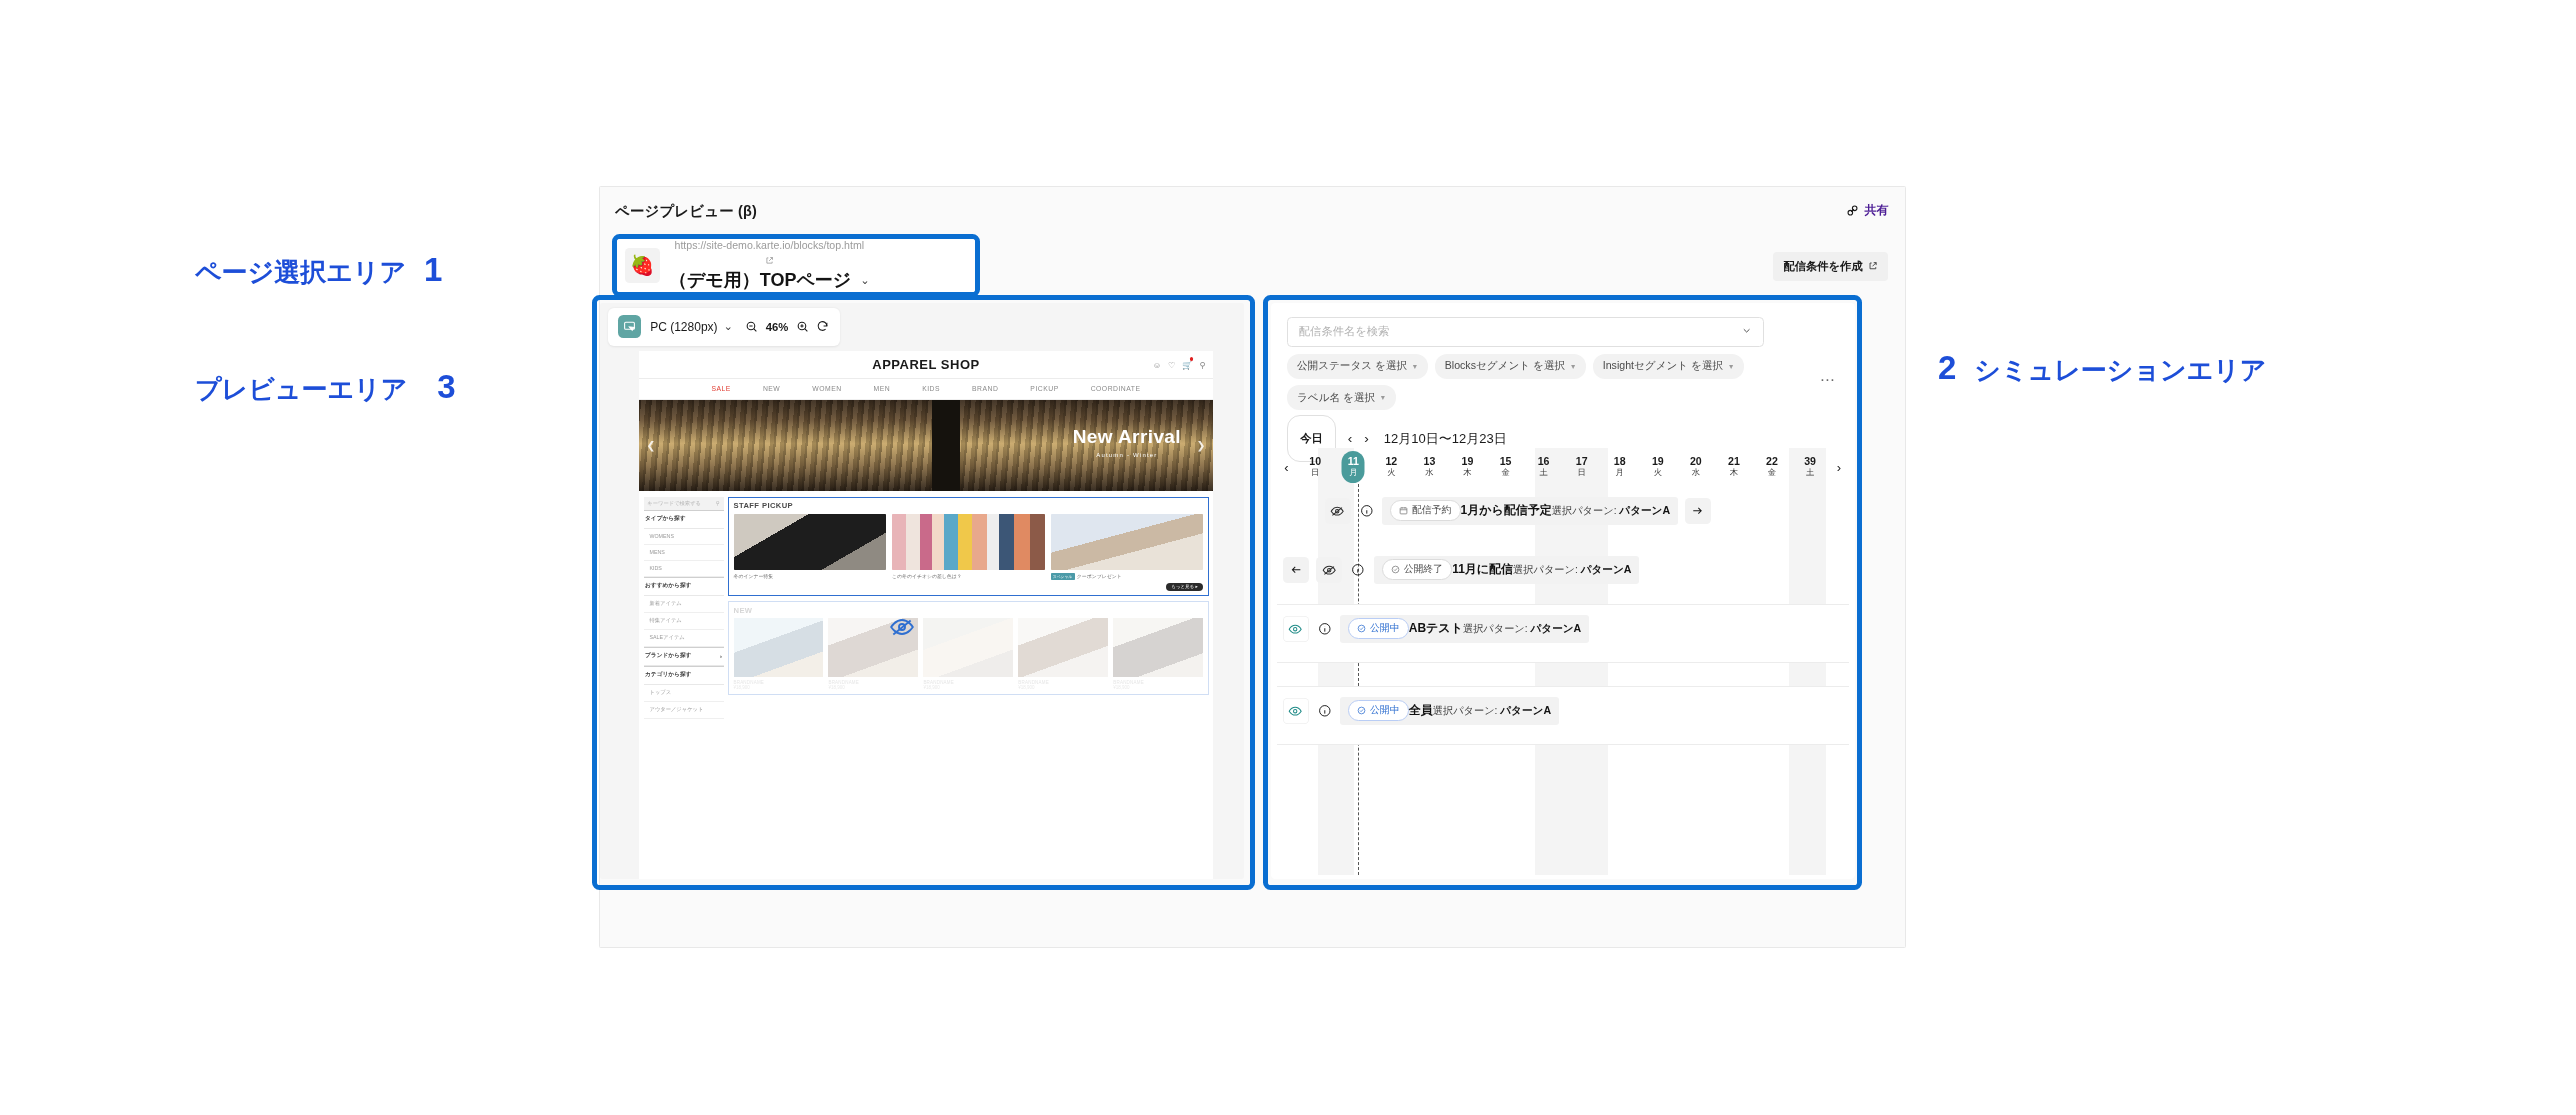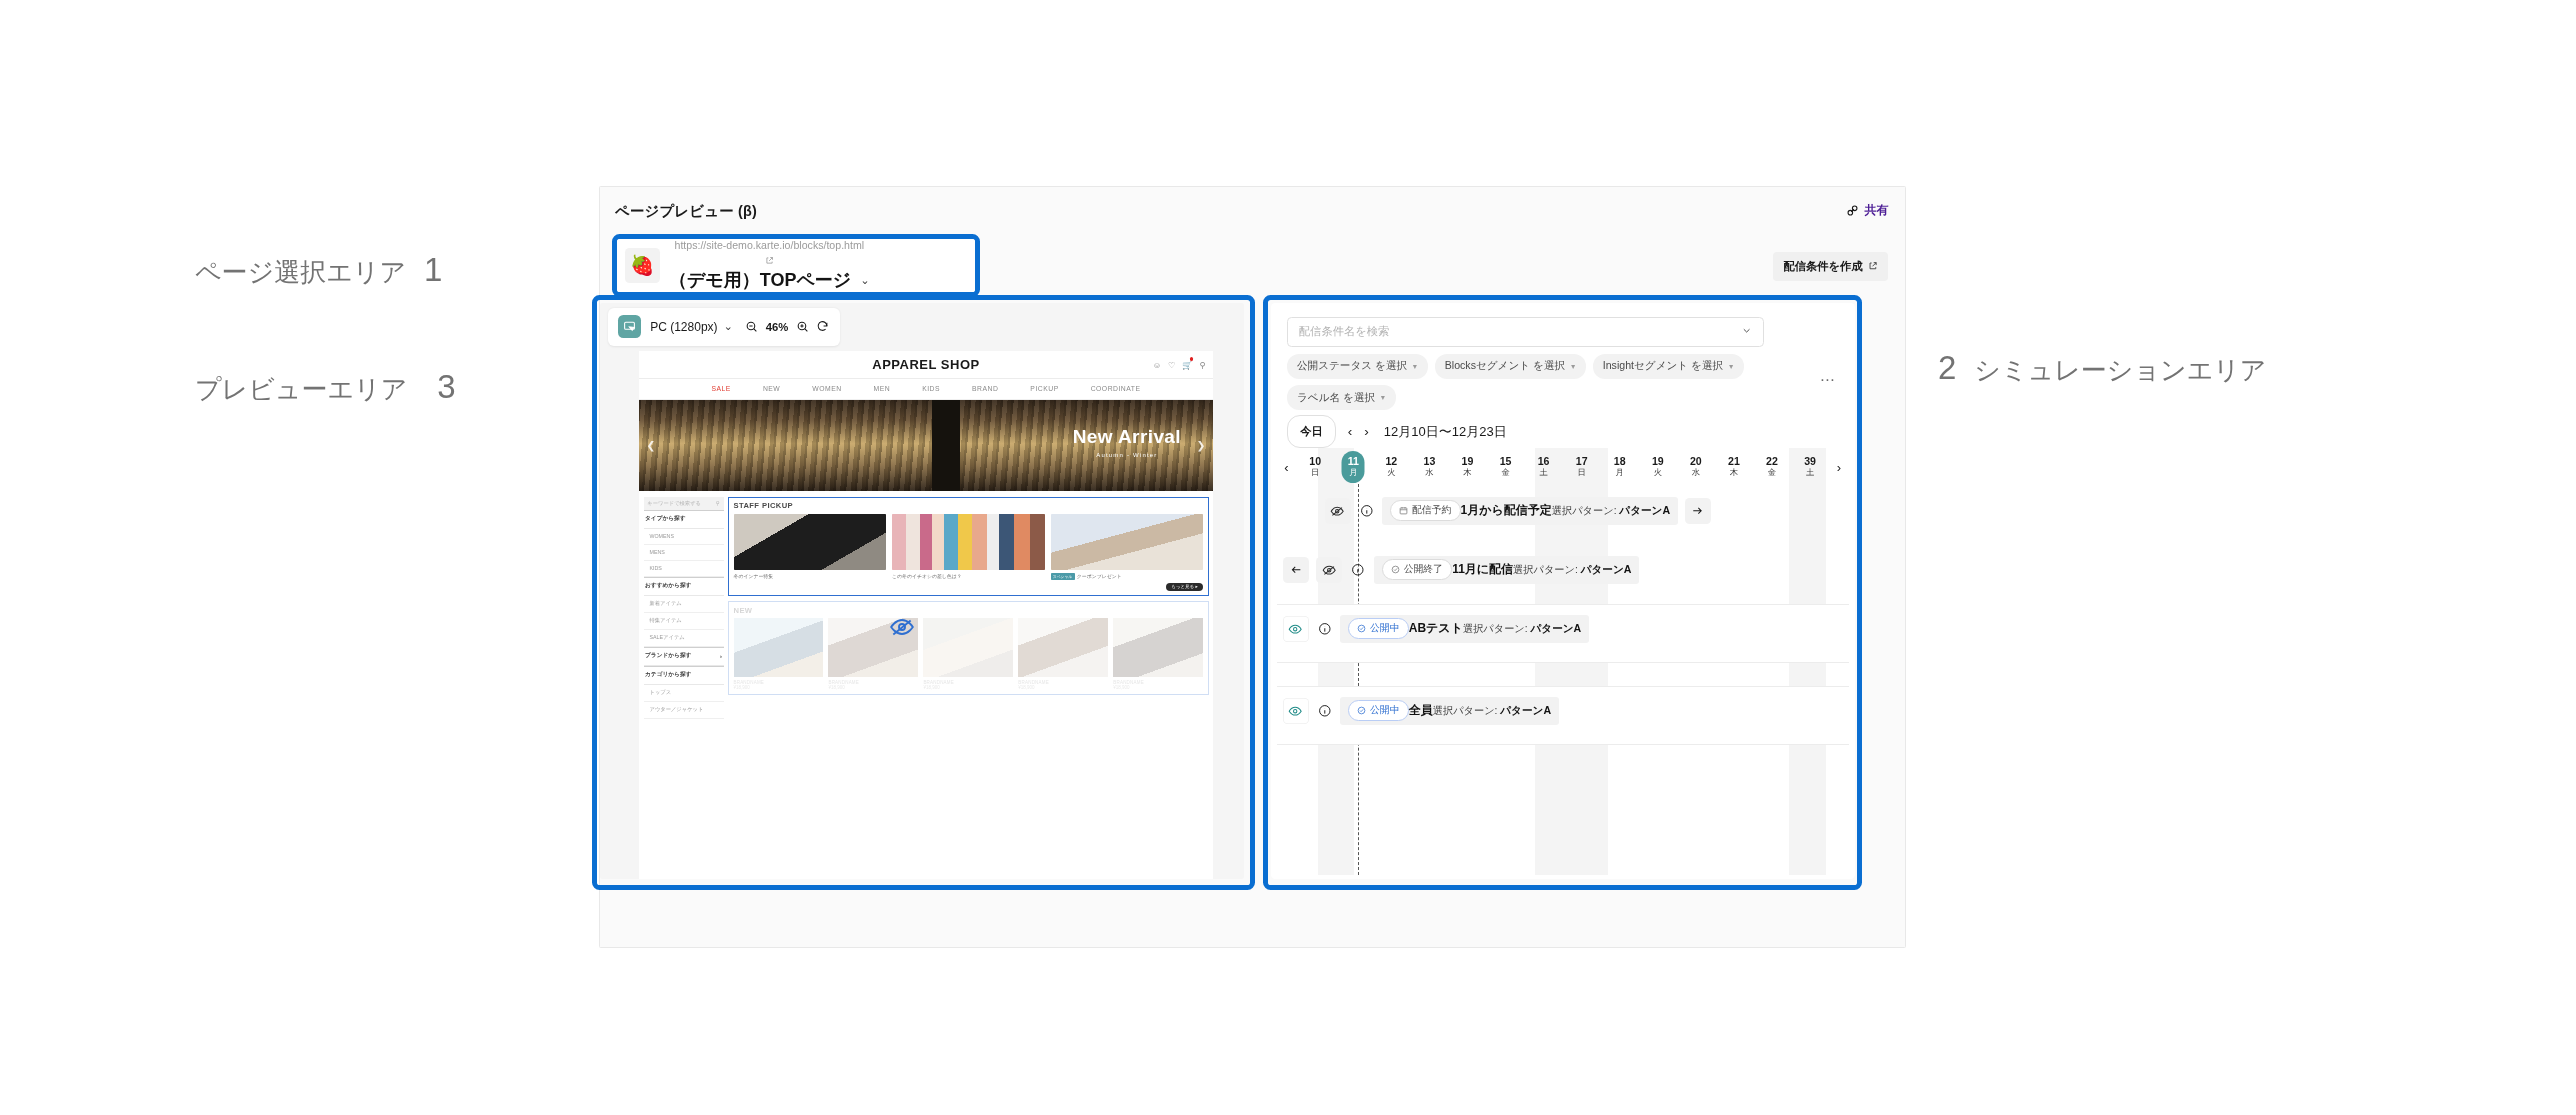--- a/index.html
+++ b/index.html
@@ -88,21 +88,21 @@
   .blk-faded{opacity:.22;}
   
   .sim-hl{position:absolute;left:0;top:-7.6px;width:599px;height:595px;border:5.3px solid #0a6ed1;border-radius:7.6px;box-sizing:border-box;}
   .sim{position:absolute;left:7.6px;top:0;width:584px;height:576px;background:#fff;border-radius:4.5px;overflow:hidden;}
   .sim-search{position:absolute;left:16.6px;top:13.6px;width:477px;height:30px;border:0.8px solid #e0e0e0;border-radius:4.5px;display:flex;align-items:center;justify-content:space-between;padding:0 10.6px;box-sizing:border-box;font-size:11.3px;color:#b2b2b2;cursor:text;}
   .chips{position:absolute;left:16.6px;top:51px;width:499px;display:flex;flex-wrap:wrap;gap:6.8px;}
   .chip{background:#f2f2f2;border-radius:12px;padding:5.3px 9.8px;font-size:10.6px;color:#4a4a4a;display:flex;align-items:center;gap:4.5px;cursor:pointer;}
   .chip .ca{font-size:6.8px;color:#9a9a9a;}
   .kebab{position:absolute;right:19px;top:69px;font-size:15px;color:#6a6a6a;letter-spacing:0.8px;cursor:pointer;line-height:1;}
   .datebar{position:absolute;left:16.6px;top:112px;display:flex;align-items:center;gap:12px;}
-  .today{border:0.8px solid #e0e0e0;border-radius:13px;padding:8px 12px;font-size:11.3px;font-weight:bold;color:#1a1a1a;background:#fff;cursor:pointer;}
+  .today{border:0.8px solid #e0e0e0;border-radius:13px;padding:15px 12px;font-size:11.3px;font-weight:bold;color:#1a1a1a;background:#fff;cursor:pointer;}
   .arr{font-size:13.6px;color:#222;cursor:pointer;}
   .range{font-size:13px;color:#1a1a1a;margin-left:3px;}
   
   .tl{position:absolute;left:6px;top:145px;right:6px;bottom:4.5px;}
   .tl-cols{position:absolute;left:41px;top:0;right:23px;bottom:0;display:flex;}
   .col{flex:1;}
   .col.we{background:#f4f4f4;}
   .days{position:absolute;left:0;top:0;right:0;height:38px;display:flex;align-items:center;}
   .dnav{width:19.6px;display:flex;align-items:center;justify-content:center;font-size:13px;color:#222;cursor:pointer;flex:none;}
   .dcell{flex:1;text-align:center;position:relative;}
@@ -119,21 +119,21 @@
   .sqbtn.white{background:#fff;box-shadow:0 0 0 0.8px #efefef inset;}
   .ibtn{width:16.6px;height:16.6px;display:flex;align-items:center;justify-content:center;cursor:pointer;flex:none;}
   .pillbadge{border:0.8px solid #dcdcdc;border-radius:10.6px;padding:3px 8.3px;font-size:9.8px;color:#4a4a4a;display:flex;align-items:center;gap:3.8px;background:#fff;white-space:nowrap;}
   .pillbadge.live{border-color:#b9cdf5;color:#2f6fd0;}
   .evt{display:flex;align-items:center;background:#f2f2f2;border-radius:3px;padding:3.8px 7.6px;}
   .evt-t{font-size:12px;font-weight:bold;color:#111;white-space:nowrap;}
   .evt-p{font-size:10.2px;color:#3a3a3a;white-space:nowrap;}
   .evt-p b{font-size:10.6px;color:#111;}
   .rowsep{position:absolute;left:0;right:0;height:0.8px;background:#ececec;}
   
-  .ann{position:absolute;color:#737373;font-weight:normal;white-space:nowrap;}
+  .ann{position:absolute;color:#1d4ed8;font-weight:bold;white-space:nowrap;}
   .ann .t{font-size:26px;}
   .ann .n{font-size:33px;}
   .a1{left:195px;top:251px;display:flex;align-items:baseline;gap:18px;}
   .a3{left:195px;top:368px;display:flex;align-items:baseline;gap:30px;}
   .a2{left:1938px;top:349px;display:flex;align-items:baseline;gap:18px;}
 </style>
 </head>
 <body>
 
 <div class="ann a1">

